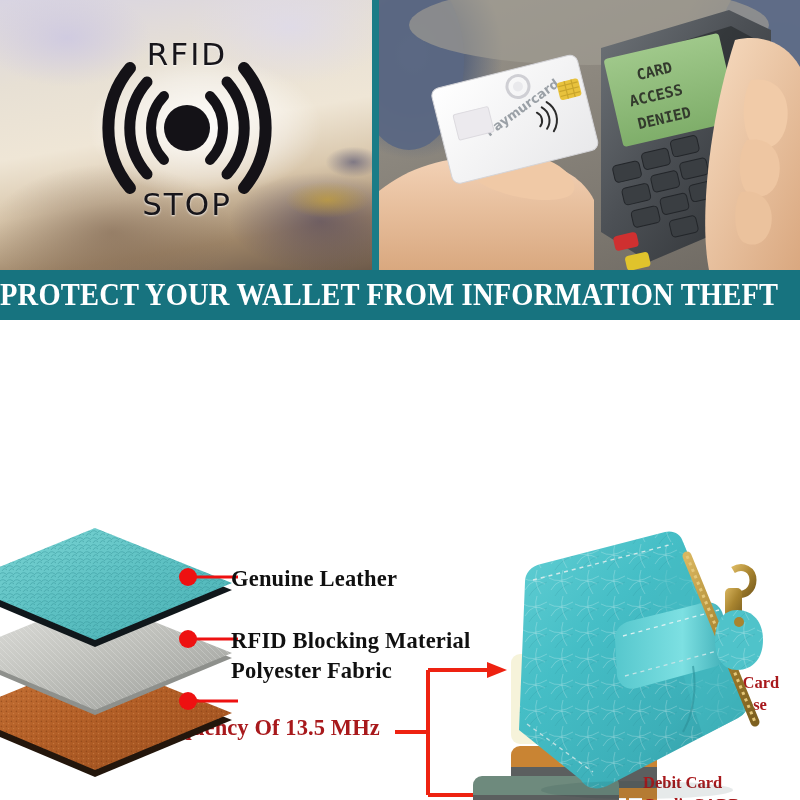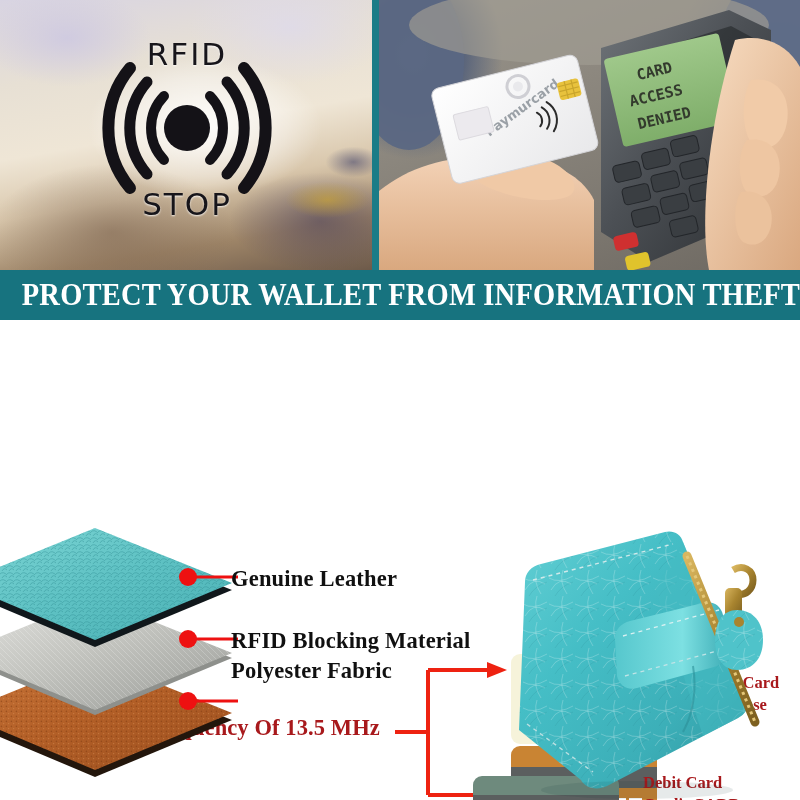--- a/index.html
+++ b/index.html
@@ -38,21 +38,21 @@
   
   .photo-right{position:absolute;left:379px;top:0;width:421px;height:270px;overflow:hidden;
     background:
       radial-gradient(ellipse 120px 140px at 8% 20%, #5d6b86 0%, #55617a 40%, rgba(85,97,122,0) 75%),
       radial-gradient(ellipse 140px 180px at 95% 30%, #5e6c88 0%, rgba(94,108,136,0) 75%),
       linear-gradient(160deg,#9a968e 0%,#8d887f 35%,#7d7870 70%,#6d6861 100%);}
   .svg-pos{position:absolute;left:0;top:0;}
 
   
   .banner{position:absolute;left:0;top:270px;width:800px;height:50px;background:#17737f;
-    display:flex;align-items:center;justify-content:flex-end;}
+    display:flex;align-items:center;justify-content:flex-start;}
   .banner-text{font-family:"Liberation Serif",serif;font-weight:700;color:#ffffff;
     font-size:28.5px;letter-spacing:.2px;white-space:nowrap;
     transform:scaleY(1.12);transform-origin:center;}
 
   
   .mid{position:absolute;left:0;top:320px;width:800px;height:200px;background:#fff;}
   .freq-text{position:absolute;left:22px;top:395px;font-family:"Liberation Serif",serif;
     font-weight:700;font-size:22.5px;color:#a8191c;white-space:nowrap;letter-spacing:.1px;}
 
   .svg-cards{position:absolute;left:395px;top:330px;}

